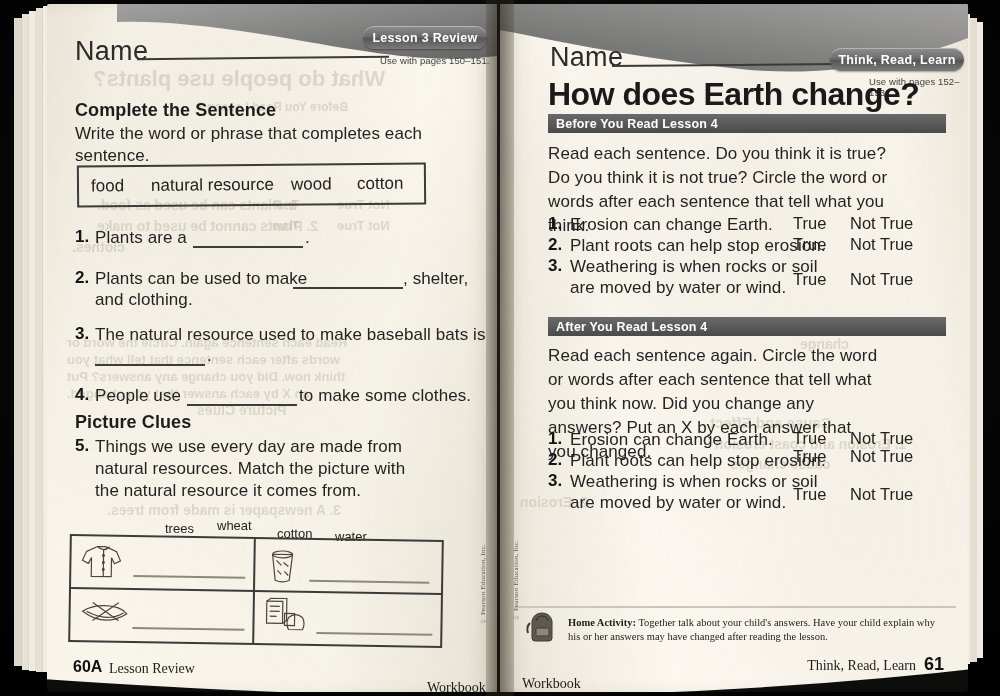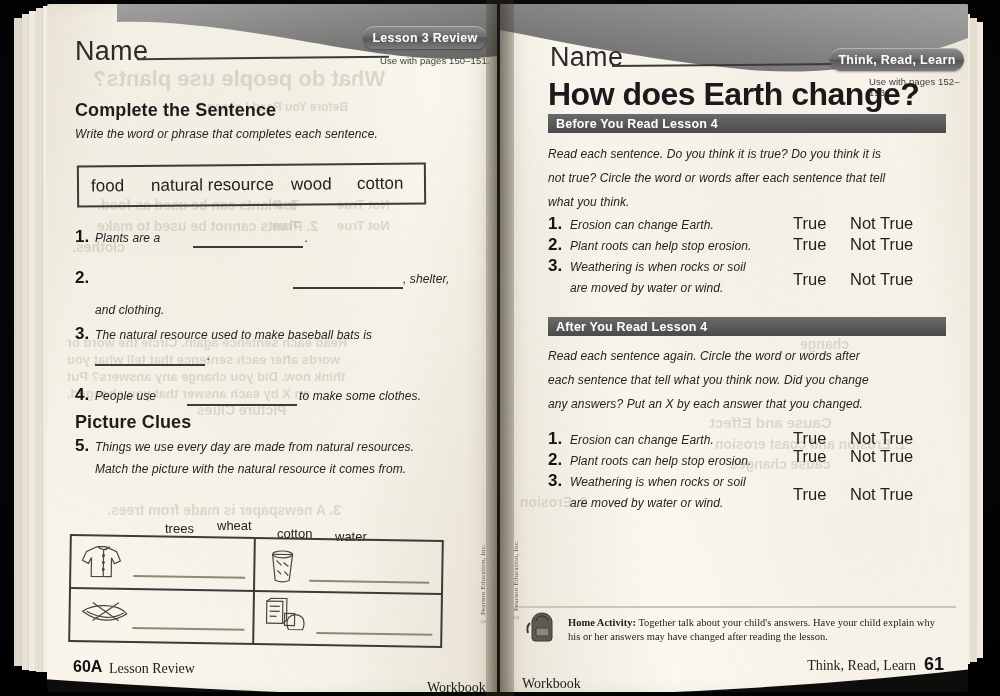--- a/index.html
+++ b/index.html
@@ -57,21 +57,21 @@
 
   .pill{position:absolute;border-radius:14px;
         background:linear-gradient(180deg,#8e8e8e 0%,#6d6d6d 45%,#565656 55%,#7b7b7b 100%);
         color:#fff;font-size:12.5px;font-weight:bold;letter-spacing:.3px;
         display:flex;align-items:center;justify-content:center;
         box-shadow:0 1px 2px rgba(0,0,0,.35), inset 0 1px 0 rgba(255,255,255,.35);}
 
   .usewith{position:absolute;font-size:9.5px;color:#3d3d3d;letter-spacing:.1px;}
 
   .h-bold{position:absolute;font-size:18px;font-weight:bold;color:#1d1d1d;letter-spacing:.1px;}
-  .body-txt{position:absolute;font-size:12px;color:#232323;line-height:22px;letter-spacing:.1px;font-style:italic;}
+  .body-txt{position:absolute;font-size:17px;color:#232323;line-height:22px;letter-spacing:.1px;}
 
   
   .wordbank{position:absolute;border:2px solid #3b3b3b;background:transparent;
             display:flex;align-items:center;}
   .wordbank span{font-size:17px;color:#222;}
 
   
   .num{position:absolute;font-size:17px;font-weight:bold;color:#141414;}
   .blankline{position:absolute;height:2px;background:#3c3c3c;}
 
@@ -171,23 +171,24 @@
       <span style="position:absolute;left:212px;">wood</span>
       <span style="position:absolute;left:278px;">cotton</span>
     </div>
 
     <div class="num" style="left:28px;top:223px;">1.</div>
     <div class="body-txt" style="left:48px;top:223px;">Plants are a</div>
     <div class="blankline" style="left:146px;top:242px;width:110px;"></div>
     <div class="body-txt" style="left:258px;top:223px;">.</div>
 
     <div class="num" style="left:28px;top:264px;">2.</div>
+    <div class="body-txt" style="left:48px;top:264px;">Plants can be used to make</div>
     <div class="blankline" style="left:246px;top:283px;width:110px;"></div>
     <div class="body-txt" style="left:356px;top:264px;">, shelter,</div>
-    <div class="body-txt" style="left:48px;top:295px;">and clothing.</div>
+    <div class="body-txt" style="left:48px;top:285px;">and clothing.</div>
 
     <div class="num" style="left:28px;top:320px;">3.</div>
     <div class="body-txt" style="left:48px;top:320px;">The natural resource used to make baseball bats is</div>
     <div class="blankline" style="left:48px;top:360px;width:110px;"></div>
     <div class="body-txt" style="left:160px;top:341px;">.</div>
 
     <div class="num" style="left:28px;top:381px;">4.</div>
     <div class="body-txt" style="left:48px;top:381px;">People use</div>
     <div class="blankline" style="left:140px;top:400px;width:110px;"></div>
     <div class="body-txt" style="left:252px;top:381px;">to make some clothes.</div>

